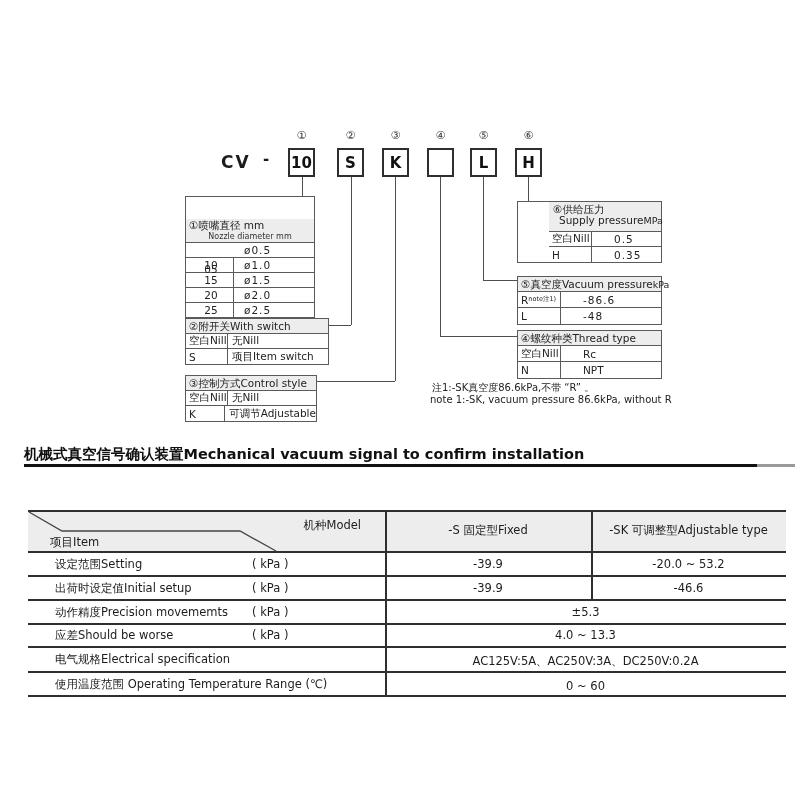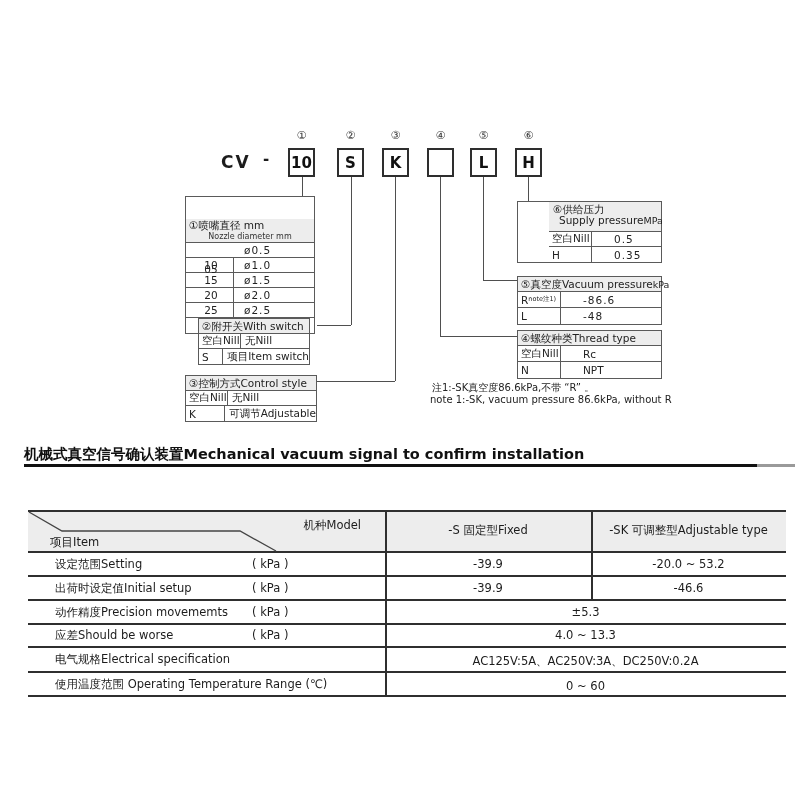--- a/index.html
+++ b/index.html
@@ -120,21 +120,21 @@
     <div class="row r15">
       <span class="c1" style="width:48px; justify-content:center;">25</span>
       <span class="c2 num" style="padding-left:10px;">ø2.5</span>
     </div>
     <div class="row r15">
       <span class="c1" style="width:48px; justify-content:center;">30</span>
       <span class="c2 num" style="padding-left:10px;">ø3.0</span>
     </div>
   </div>
 
-  <div class="mini" style="left:198px; top:318px; width:112px;">
+  <div class="mini" style="left:185px; top:318px; width:144px;">
     <div class="hd flex">
       <span class="t1">②附开关With switch</span>
     </div>
     <div class="row r15">
       <span class="c1" style="width:42px;">空白Nill</span>
       <span class="c2">无Nill</span>
     </div>
     <div class="row r15">
       <span class="c1" style="width:42px;">S</span>
       <span class="c2">项目Item switch</span>

